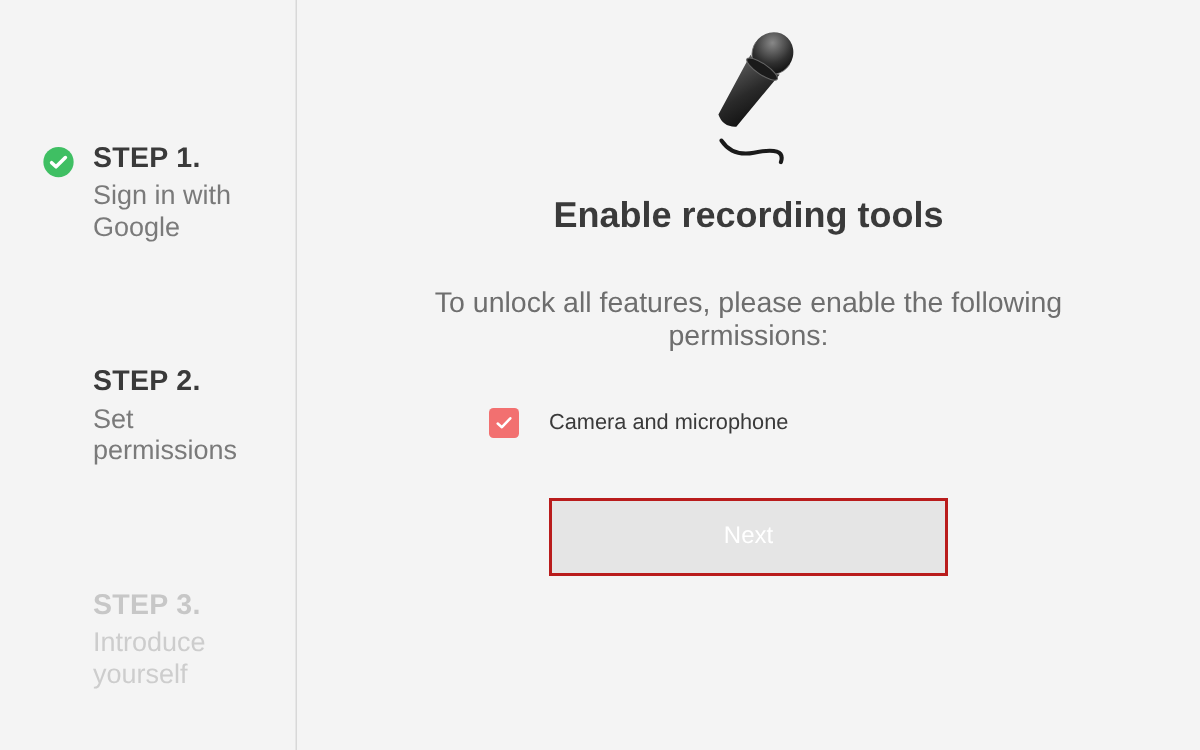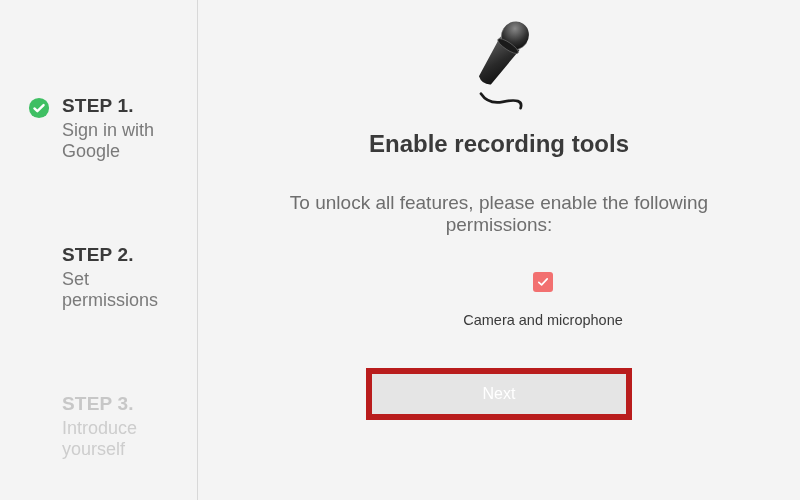--- a/index.html
+++ b/index.html
@@ -72,42 +72,41 @@
     .perm-list {
       margin-top: 36px;
       align-self: stretch;
       padding-left: 88px;
     }
     .perm-item {
       display: flex;
       align-items: center;
       gap: 20px;
       margin-bottom: 30px;
-      flex-direction: column;
     }
     .checkbox {
       width: 20px;
       height: 20px;
       background: #f27070;
       border-radius: 3px;
       display: flex;
       align-items: center;
       justify-content: center;
       flex-shrink: 0;
     }
     .perm-label {
       font-size: 14.5px;
       color: #3a3a3a;
     }
     .next-btn {
       margin-top: 10px;
       width: 266px;
       height: 52px;
       background: #e5e5e5;
-      border: 6px solid #b91c1c;
+      border: 2px solid #b91c1c;
       color: #ffffff;
       font-size: 16px;
       font-weight: 500;
       cursor: pointer;
       display: flex;
       align-items: center;
       justify-content: center;
     }
   </style>
 </head>

